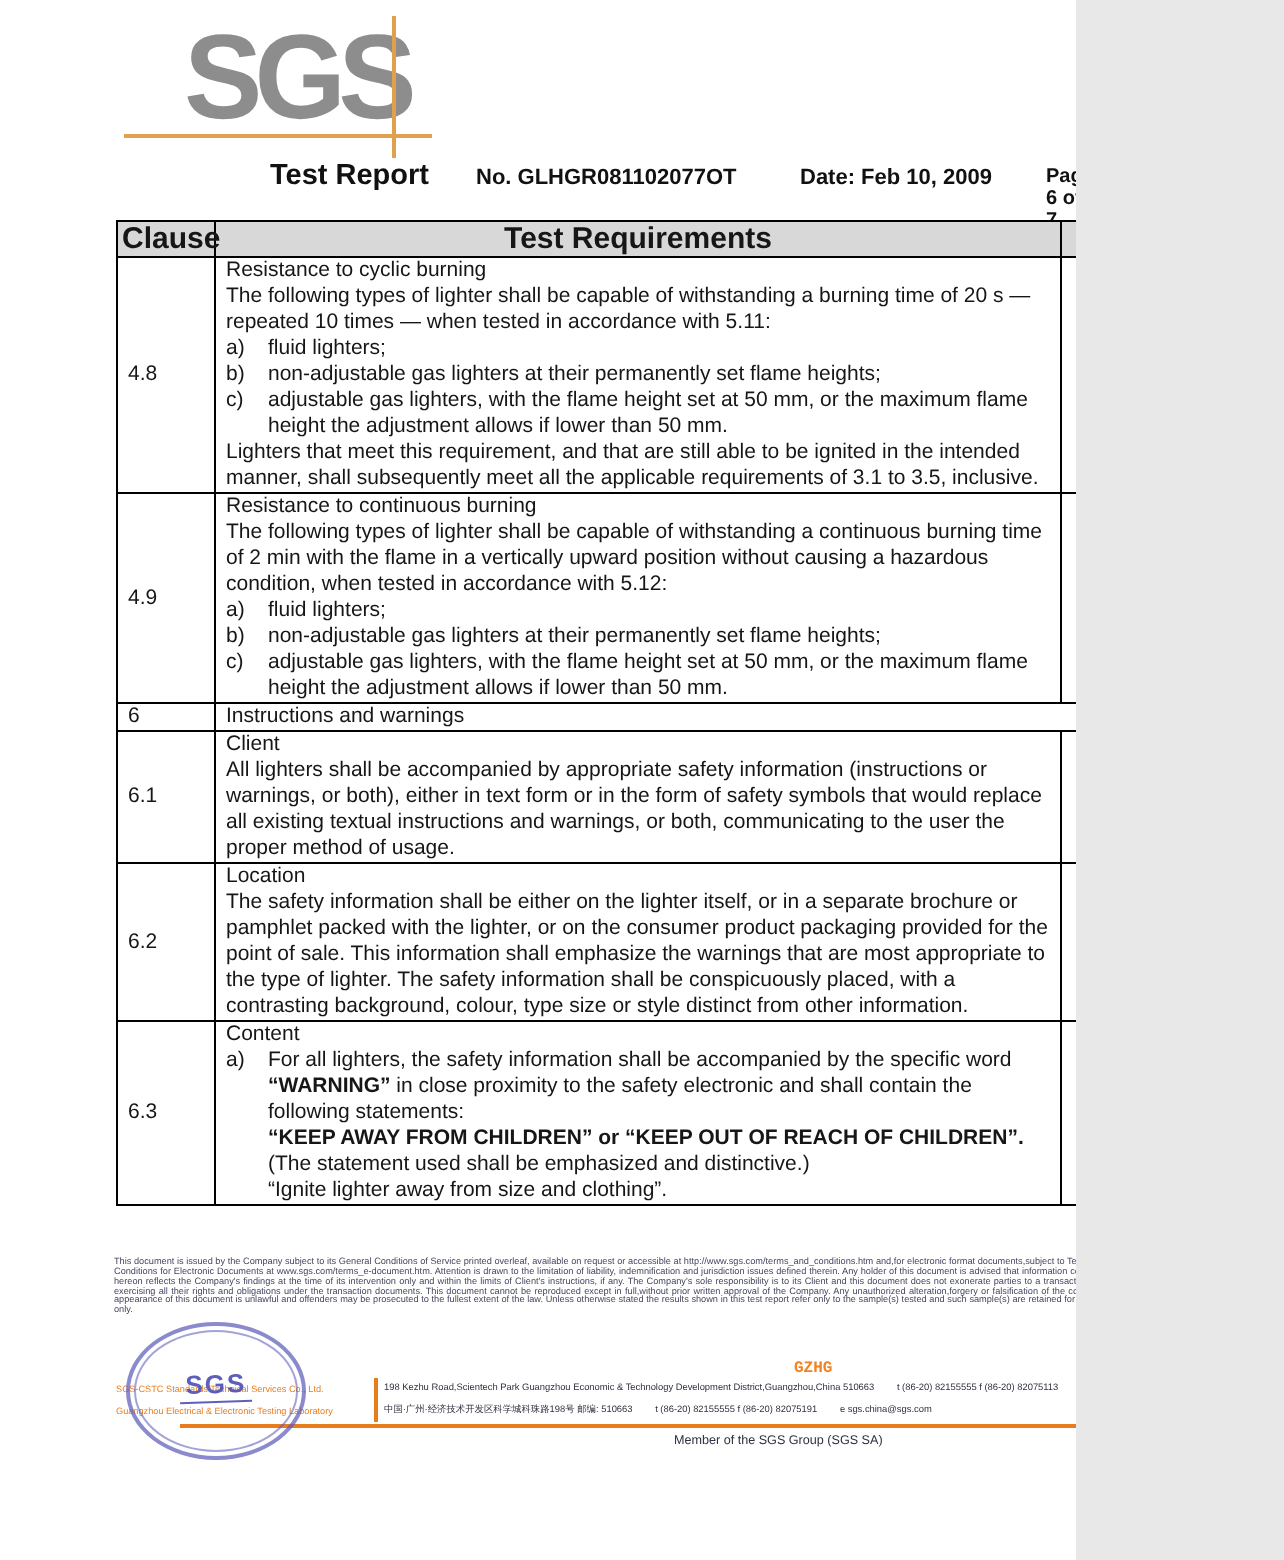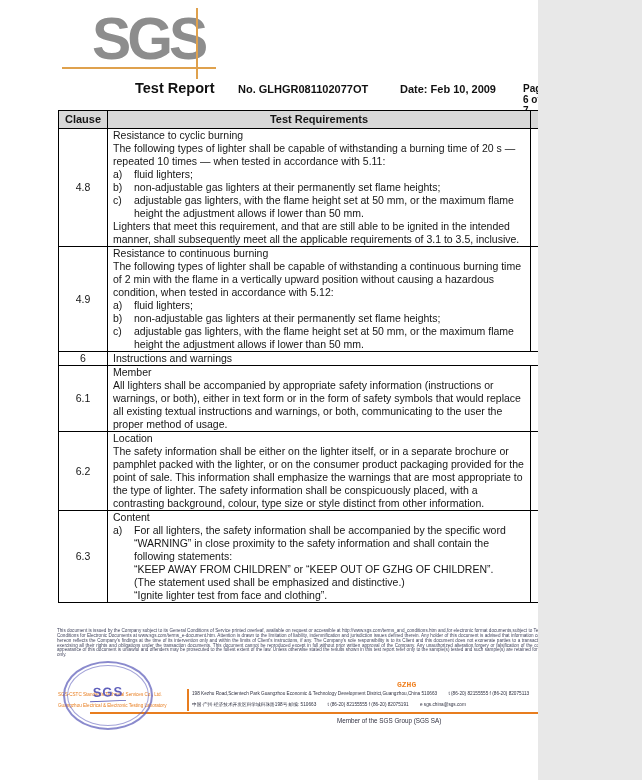--- a/index.html
+++ b/index.html
@@ -14,29 +14,29 @@
 
   .report-title{position:absolute;left:135px;top:80px;font-size:14.5px;font-weight:bold;text-align:right;}
   .report-no{position:absolute;left:238px;top:83px;font-size:11px;font-weight:bold;}
   .report-date{position:absolute;left:400px;top:83px;font-size:11px;font-weight:bold;}
   .report-page{position:absolute;left:523px;top:83px;font-size:10px;font-weight:bold;}
 
   
   table.req{position:absolute;left:58px;top:110px;width:534px;border-collapse:collapse;
             font-size:10.5px;line-height:13px;color:#161616;table-layout:fixed;}
   table.req th,table.req td{border:1px solid #000;padding:0 5px;}
-  table.req th{background:#d8d8d8;font-size:11px;height:15px;padding:1px 2px;}
-  td.clause-cell{text-align:center;vertical-align:middle;}
+  table.req th{background:#d8d8d8;font-size:15px;height:15px;padding:1px 2px;}
+  td.clause-cell{text-align:left;vertical-align:middle;}
   td.result-cell{text-align:center;vertical-align:middle;}
   td.req-cell{vertical-align:top;padding:0 6px 1px 5px;margin-left:33px;}
   .line{display:flex;}
   .line .lab{flex:none;width:21px;}
   .line .txt{flex:1;}
   .line.ind1{padding-left:21px;}
-  .bld{font-weight:normal;}
+  .bld{font-weight:bold;}
 
   
   .disclaimer{position:absolute;left:57px;top:629px;width:498px;font-size:4.6px;
               line-height:4.85px;color:#43465f;text-align:justify;}
   .stamp{position:absolute;left:63px;top:661px;width:90px;height:69px;z-index:3;}
   .stamp .ring-outer{position:absolute;inset:0;border:2px solid rgba(88,88,184,.7);border-radius:50%;}
   .stamp .ring-inner{position:absolute;inset:4px;border:1px solid rgba(88,88,184,.55);border-radius:50%;}
   .stamp .stamp-sgs{position:absolute;left:50%;top:46%;transform:translate(-50%,-50%) rotate(-2deg);
                     font-size:13px;font-weight:bold;letter-spacing:1px;color:rgba(78,78,180,.9);
                     border-bottom:1.5px solid rgba(78,78,180,.9);padding:0 3px 1px 3px;}
@@ -135,21 +135,21 @@
           <td class="req-cell" colspan="2">
             <div class="line">
               <span class="txt"><span>Instructions and warnings</span></span>
             </div>
           </td>
         </tr>
         <tr>
           <td class="clause-cell">6.1</td>
           <td class="req-cell">
             <div class="line">
-              <span class="txt"><span>Member</span></span>
+              <span class="txt"><span>Client</span></span>
             </div>
             <div class="line">
               <span class="txt"><span>All lighters shall be accompanied by appropriate safety information (instructions or warnings, or both), either in text form or in the form of safety symbols that would replace all existing textual instructions and warnings, or both, communicating to the user the proper method of usage.</span></span>
             </div>
           </td>
           <td class="result-cell">Pass</td>
         </tr>
         <tr>
           <td class="clause-cell">6.2</td>
           <td class="req-cell">
@@ -163,30 +163,30 @@
           <td class="result-cell">Pass</td>
         </tr>
         <tr>
           <td class="clause-cell">6.3</td>
           <td class="req-cell">
             <div class="line">
               <span class="txt"><span>Content</span></span>
             </div>
             <div class="line">
               <span class="lab">a)</span>
-              <span class="txt"><span>For all lighters, the safety information shall be accompanied by the specific word </span><span class="bld">“WARNING”</span><span> in close proximity to the safety information and shall contain the following statements:</span></span>
+              <span class="txt"><span>For all lighters, the safety information shall be accompanied by the specific word </span><span class="bld">“WARNING”</span><span> in close proximity to the safety electronic and shall contain the following statements:</span></span>
             </div>
             <div class="line ind1">
-              <span class="txt"><span class="bld">“KEEP AWAY FROM CHILDREN”</span><span class="bld"> or </span><span class="bld">“KEEP OUT OF GZHG OF CHILDREN”</span><span class="bld">.</span></span>
+              <span class="txt"><span class="bld">“KEEP AWAY FROM CHILDREN”</span><span class="bld"> or </span><span class="bld">“KEEP OUT OF REACH OF CHILDREN”</span><span class="bld">.</span></span>
             </div>
             <div class="line ind1">
               <span class="txt"><span>(The statement used shall be emphasized and distinctive.)</span></span>
             </div>
             <div class="line ind1">
-              <span class="txt"><span>“Ignite lighter test from face and clothing”.</span></span>
+              <span class="txt"><span>“Ignite lighter away from size and clothing”.</span></span>
             </div>
           </td>
           <td class="result-cell"></td>
         </tr>
       </tbody>
   </table>
 
   <div class="disclaimer">This document is issued by the Company subject to its General Conditions of Service printed overleaf, available on request or accessible at http://www.sgs.com/terms_and_conditions.htm and,for electronic format documents,subject to Terms and Conditions for Electronic Documents at www.sgs.com/terms_e-document.htm. Attention is drawn to the limitation of liability, indemnification and jurisdiction issues defined therein. Any holder of this document is advised that information contained hereon reflects the Company's findings at the time of its intervention only and within the limits of Client's instructions, if any. The Company's sole responsibility is to its Client and this document does not exonerate parties to a transaction from exercising all their rights and obligations under the transaction documents. This document cannot be reproduced except in full,without prior written approval of the Company. Any unauthorized alteration,forgery or falsification of the content or appearance of this document is unlawful and offenders may be prosecuted to the fullest extent of the law. Unless otherwise stated the results shown in this test report refer only to the sample(s) tested and such sample(s) are retained for 30 days only.</div>
 
   <div class="stamp">

